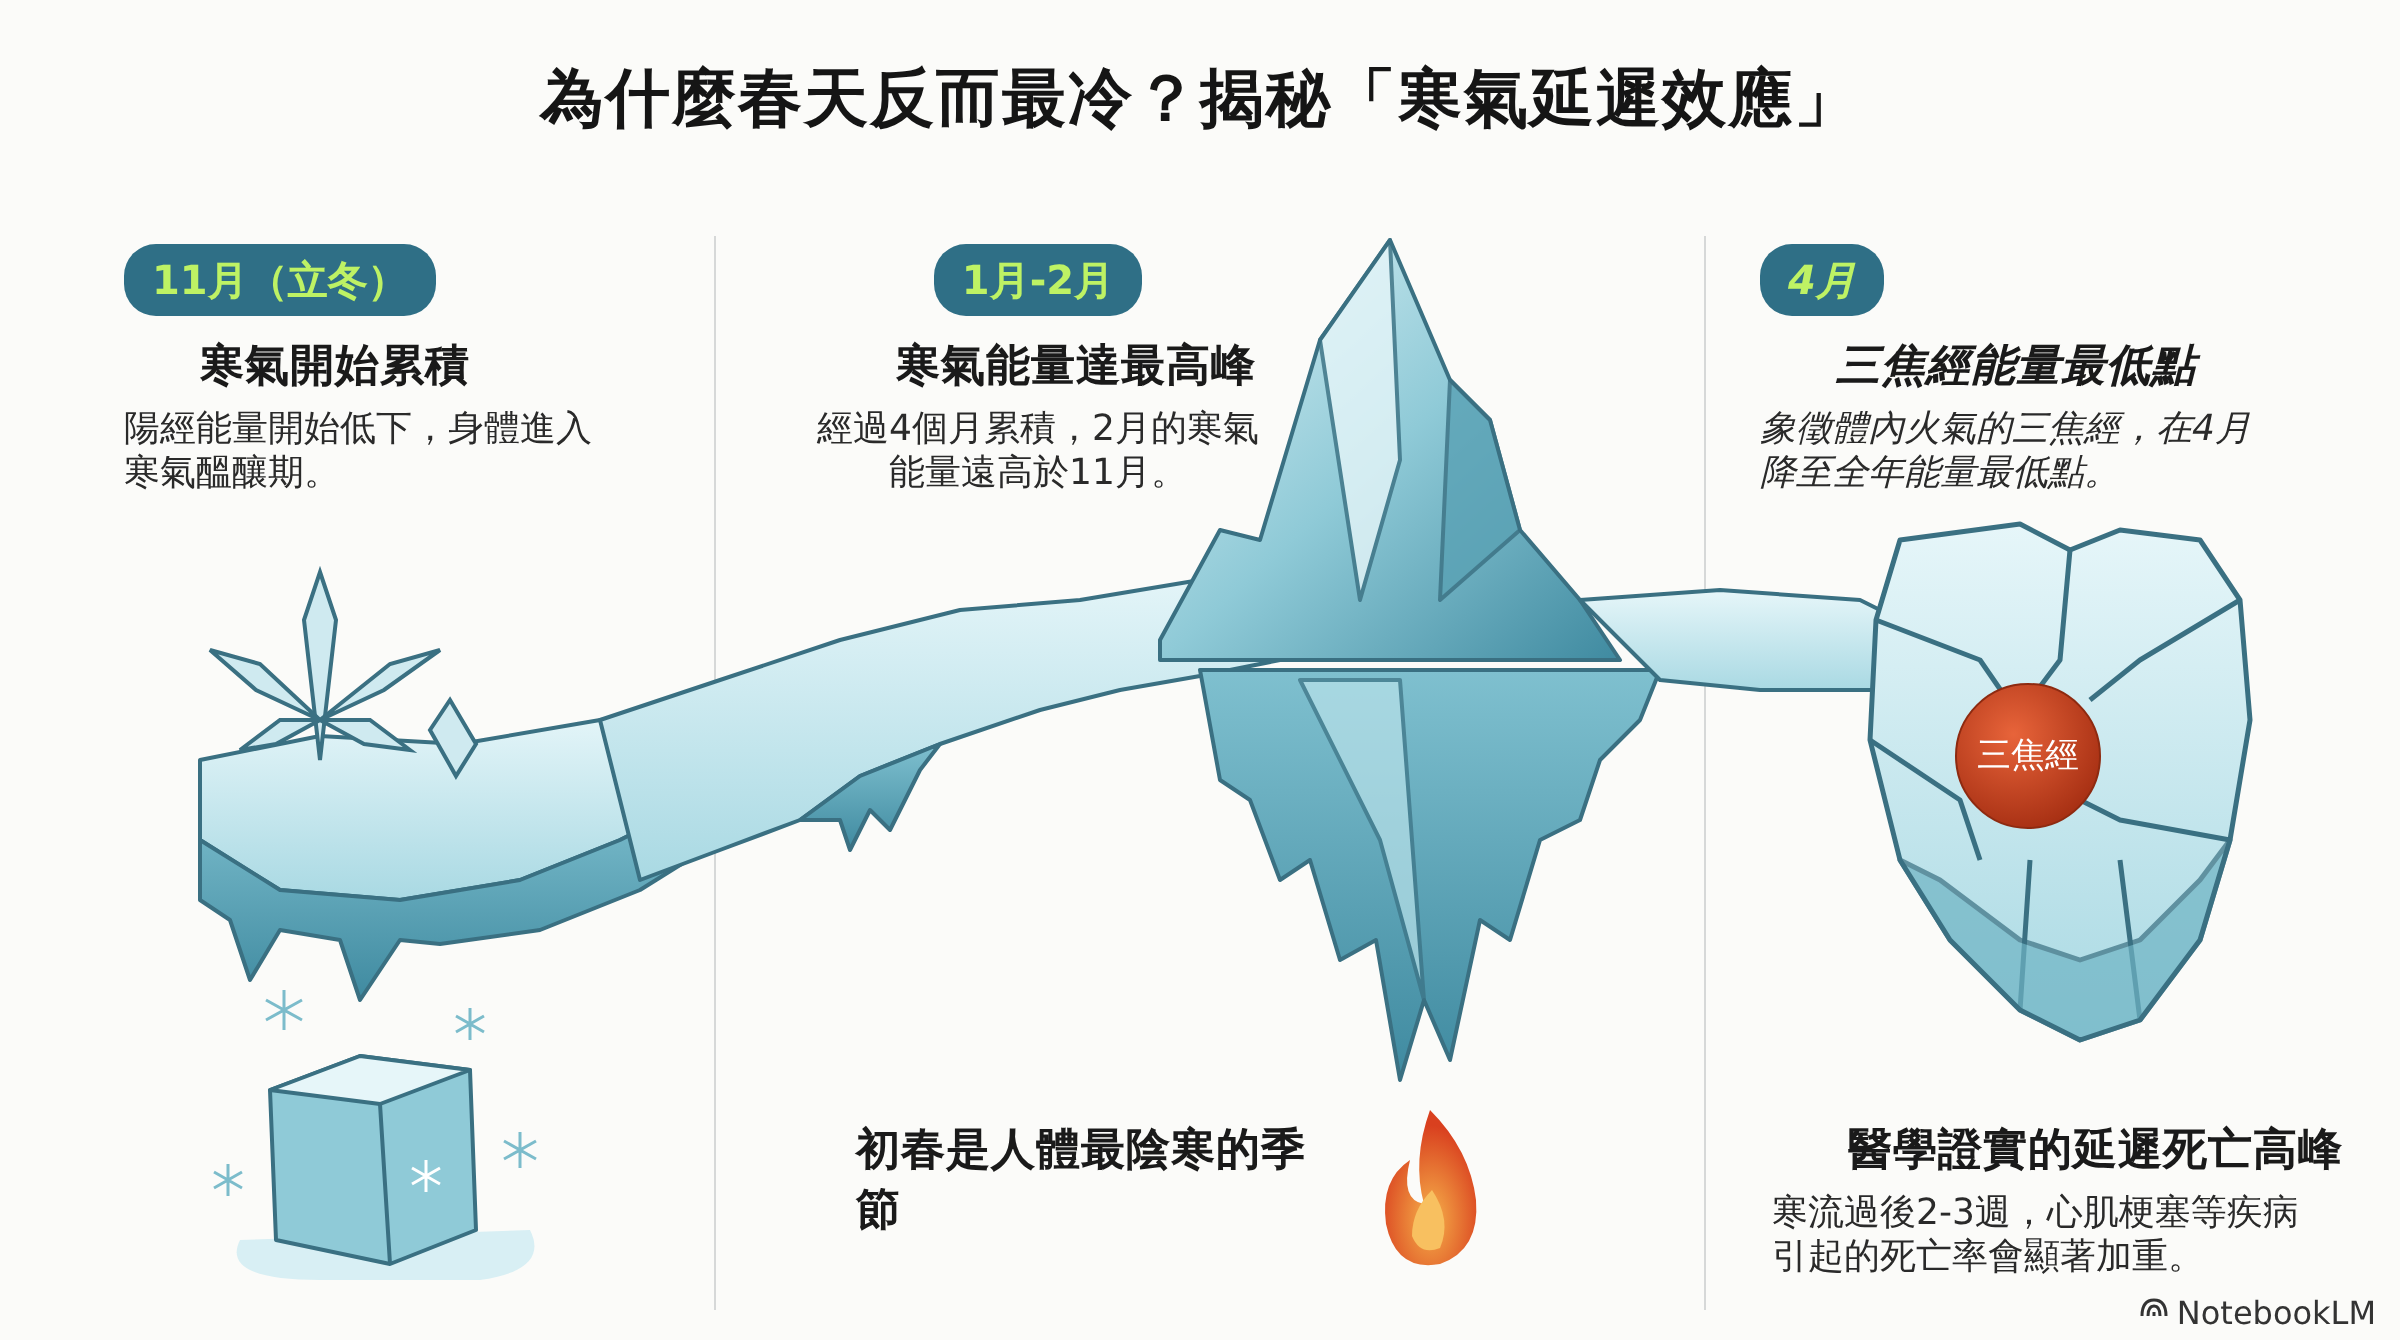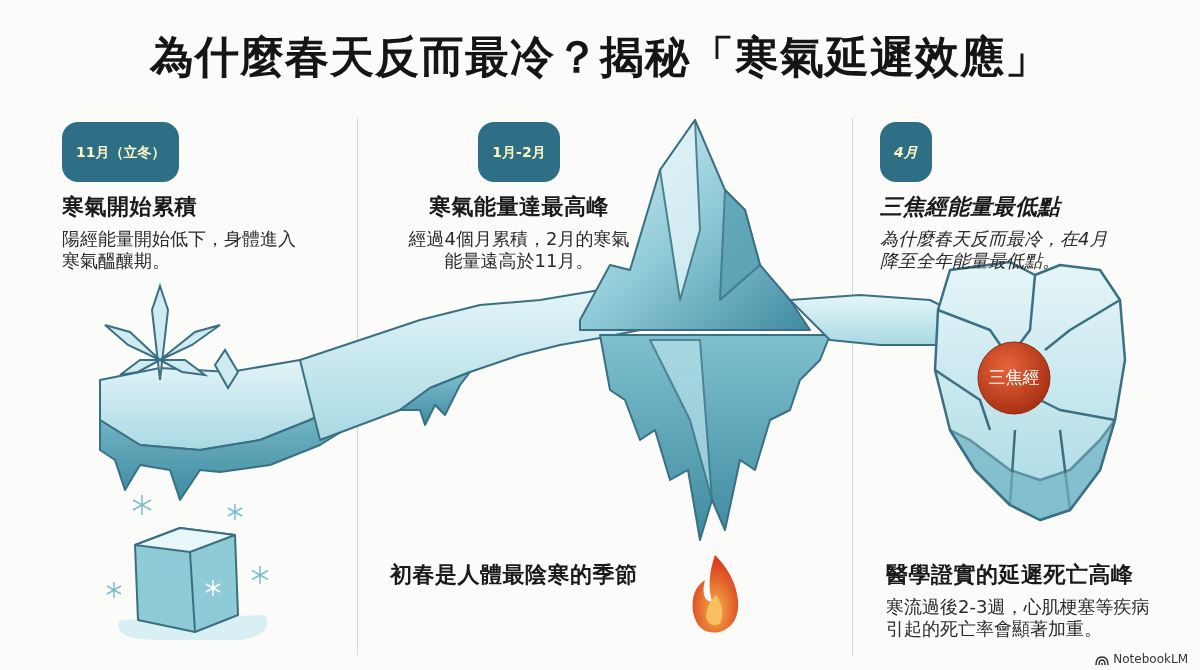--- a/index.html
+++ b/index.html
@@ -5,42 +5,42 @@
   html, body { margin:0; padding:0; }
   body {
     width:1200px; height:670px; overflow:hidden;
     background:#fbfbf9;
     font-family:"DejaVu Sans", "Liberation Sans", sans-serif;
     color:#1a1a1a;
     position:relative;
   }
   .title {
     position:absolute; left:0; top:28px; width:1200px;
-    text-align:center; font-size:44px; font-weight:bold; letter-spacing:1px;
+    text-align:center; font-size:32px; font-weight:bold; letter-spacing:1px;
     color:#151515;
   }
   .divider {
     position:absolute; top:118px; width:1px; height:537px; background:#d6d8d8;
   }
   .scene { position:absolute; left:0; top:0; width:1200px; height:670px; }
   .block { position:absolute; }
   .badge {
-    display:inline-block; background:#2f6f86; color:#fef9c3;
-    font-size:14px; font-weight:bold; padding:20px 14px; border-radius:16px;
+    display:inline-block; background:#2f6f86; color:#bef264;
+    font-size:20px; font-weight:bold; padding:8px 14px; border-radius:16px;
     line-height:20px;
   }
-  .heading { font-size:22px; font-weight:bold; margin-top:10px; color:#1a1a1a; letter-spacing:0.5px; }
+  .heading { font-size:22px; font-weight:bold; margin-top:10px; color:#1a1a1a; letter-spacing:0.5px;margin-left:38px; }
   .desc { font-size:18px; line-height:22px; margin-top:6px; color:#2a2a2a; }
   .orb-label {
     position:absolute; left:982px; top:366px; width:64px; text-align:center;
     color:#fff; font-weight:normal; font-size:17px;
   }
   .watermark {
-    position:absolute; right:12px; bottom:4px; font-size:12px; color:#333;
-    display:flex; align-items:flex-end; gap:4px;margin-top:12px;
+    position:absolute; right:12px; bottom:4px; font-size:16px; color:#333;
+    display:flex; align-items:flex-start; gap:4px;margin-top:12px;
   }
 </style>
 </head>
 <body>
 
 <div class="title">為什麼春天反而最冷？揭秘「寒氣延遲效應」</div>
 
 <div class="divider" style="left:357px"></div>
 <div class="divider" style="left:852px"></div>
 
@@ -157,21 +157,21 @@
   <div class="desc">
     <div>經過4個月累積，2月的寒氣</div>
     <div>能量遠高於11月。</div>
   </div>
 </div>
 
 <div class="block" style="left:880px; top:122px; width:300px;font-style:italic;">
   <span class="badge">4月</span>
   <div class="heading">三焦經能量最低點</div>
   <div class="desc">
-    <div>為什麼春天反而最冷，在4月</div>
+    <div>象徵體內火氣的三焦經，在4月</div>
     <div>降至全年能量最低點。</div>
   </div>
 </div>
 
 <div class="block" style="left:390px; top:560px; width:280px;">
   <div class="heading" style="margin-top:0">初春是人體最陰寒的季節</div>
 </div>
 
 <div class="block" style="left:886px; top:560px; width:300px;">
   <div class="heading" style="margin-top:0">醫學證實的延遲死亡高峰</div>

